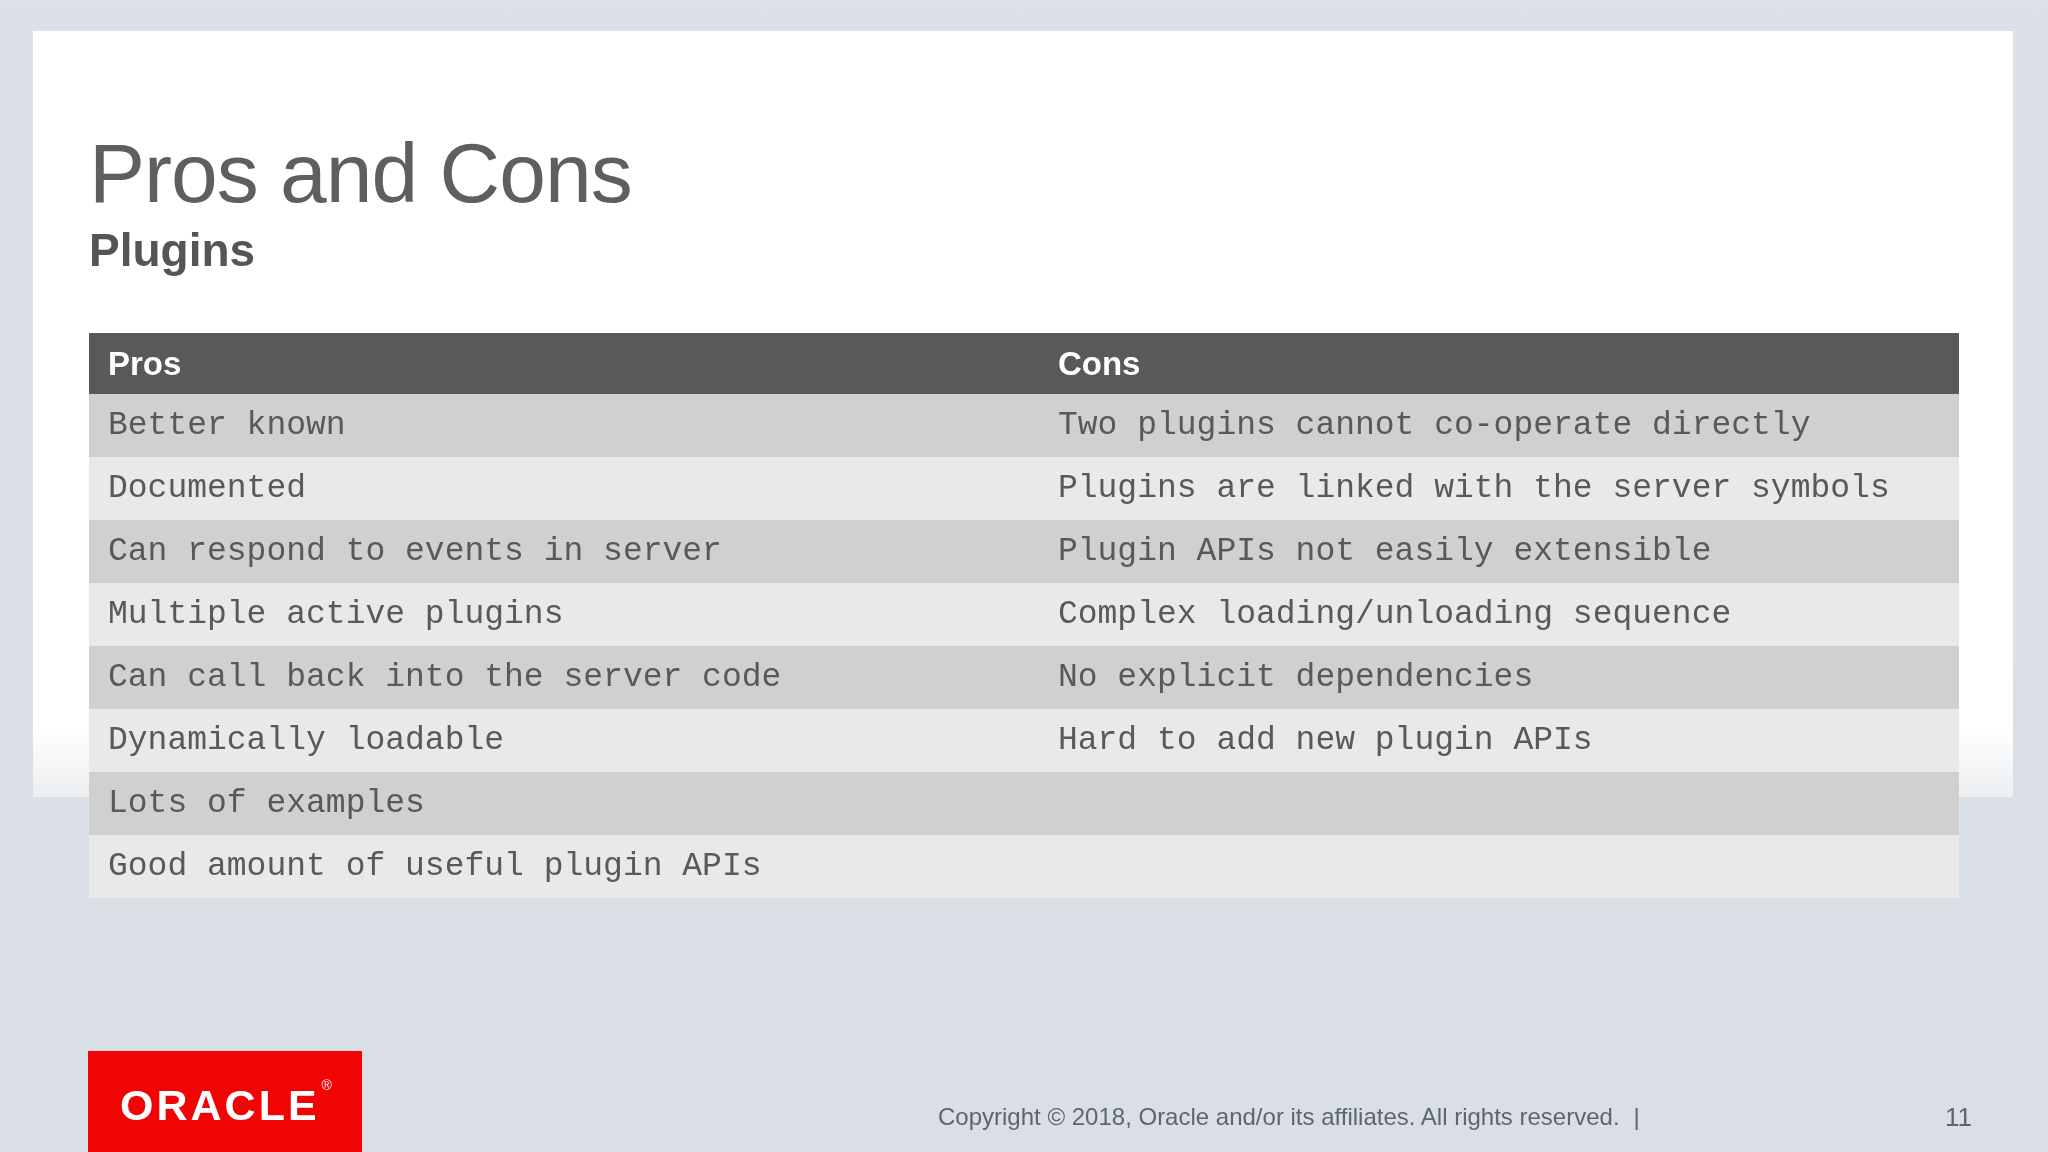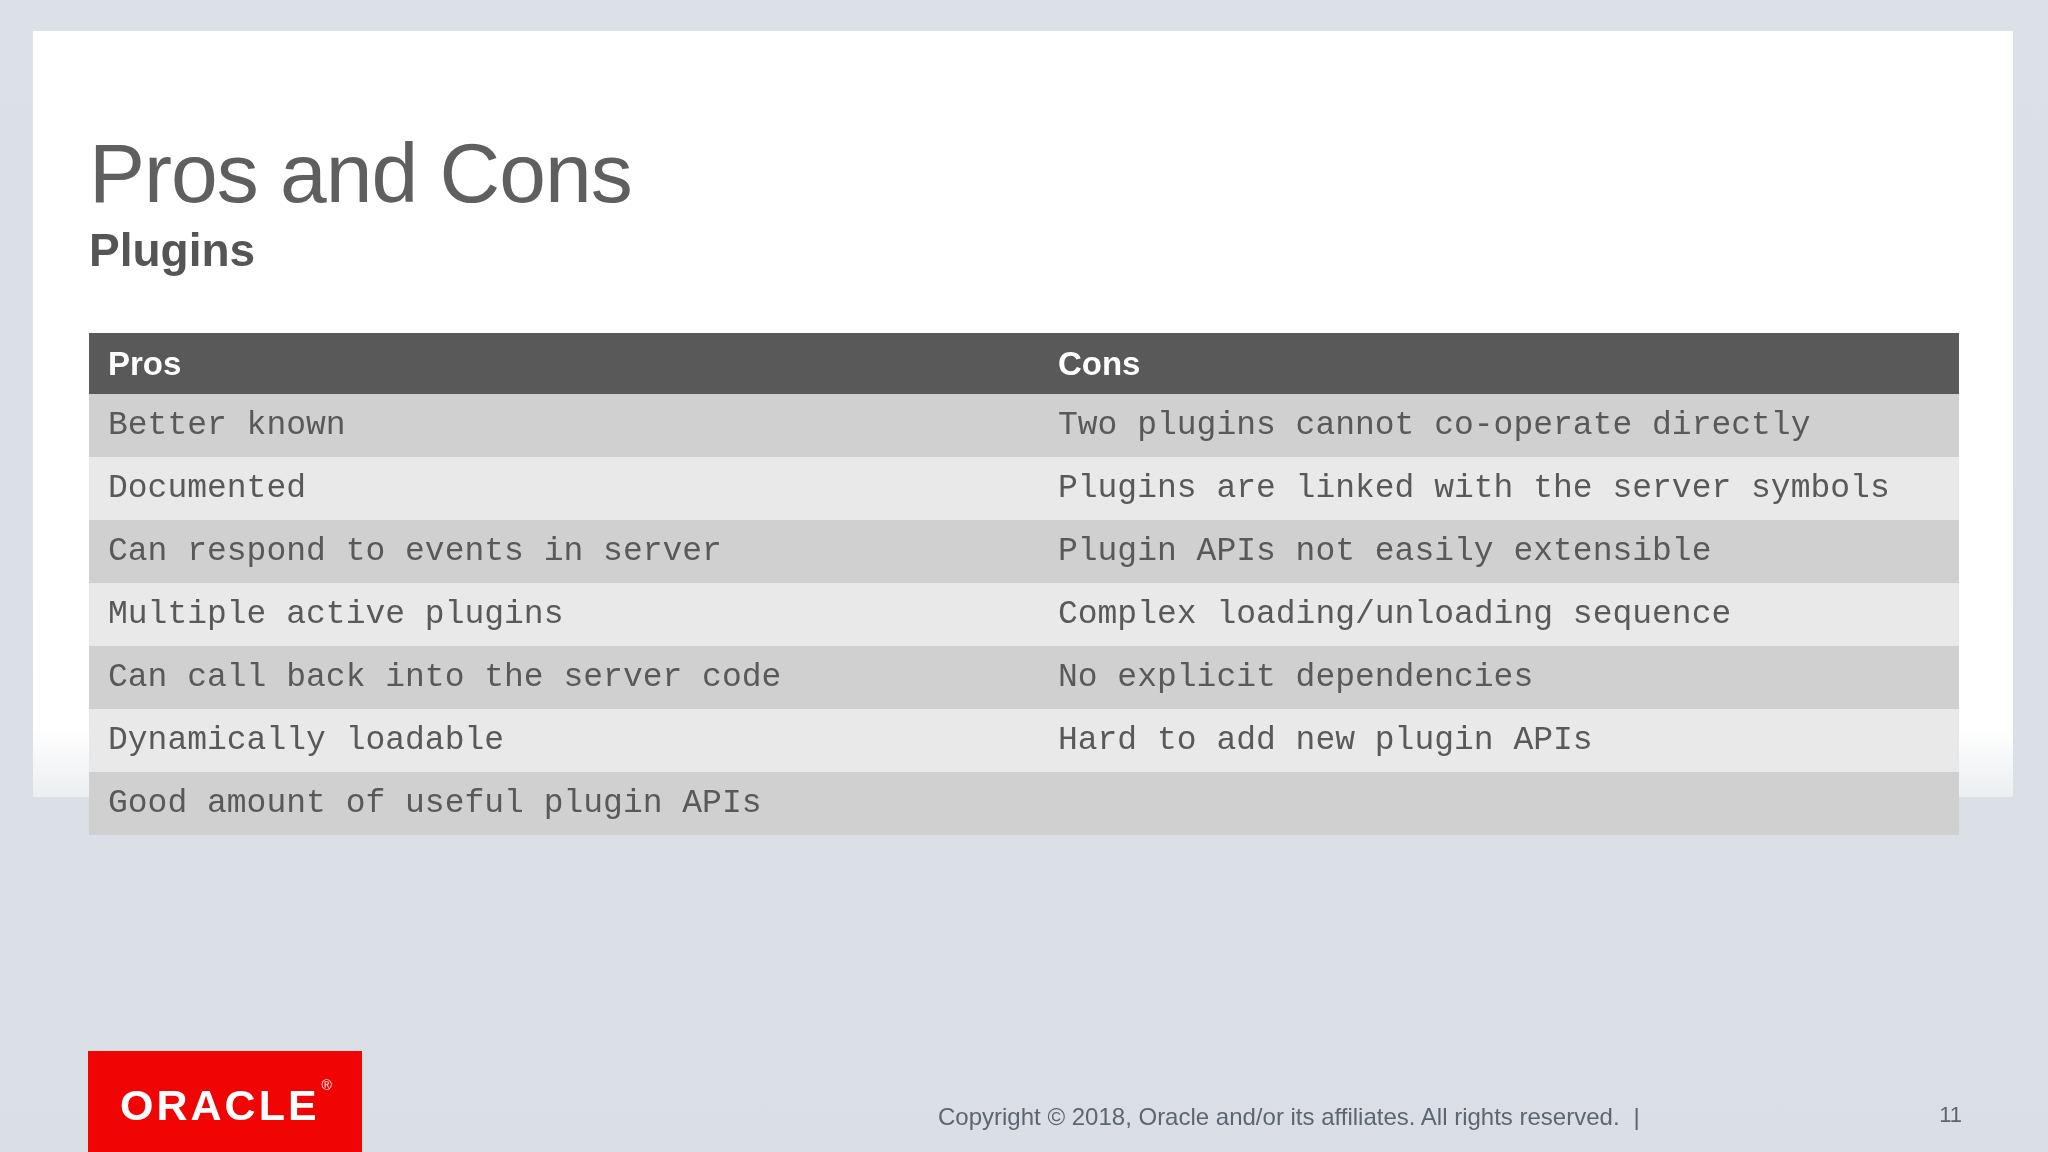--- a/index.html
+++ b/index.html
@@ -113,23 +113,23 @@
     position: absolute;
     left: 938px;
     top: 1103px;
     font-size: 24px;
     color: #5c6670;
     white-space: nowrap;
   }
   .footer-copyright .sep { margin-left: 14px; }
   .page-number {
     position: absolute;
-    right: 86px;
+    right: 76px;
     top: 1102px;
-    font-size: 22px;
+    font-size: 26px;
     color: #5c6670;
   }
 </style>
 </head>
 <body>
 
 <div class="page">
   <div class="slide">
 
     <div class="slide-title">Pros and Cons</div>
@@ -167,20 +167,24 @@
           </tr>
           <tr>
             <td>Can call back into the server code</td>
             <td>No explicit dependencies</td>
           </tr>
           <tr>
             <td>Dynamically loadable</td>
             <td>Hard to add new plugin APIs</td>
           </tr>
           <tr>
+            <td>Lots of examples</td>
+            <td></td>
+          </tr>
+          <tr>
             <td>Good amount of useful plugin APIs</td>
             <td></td>
           </tr>
         </tbody>
       </table>
     </div>
   </div>
 
   <div class="oracle-logo">
     <span class="wordmark"><span>ORACLE</span><span class="reg">®</span></span>

